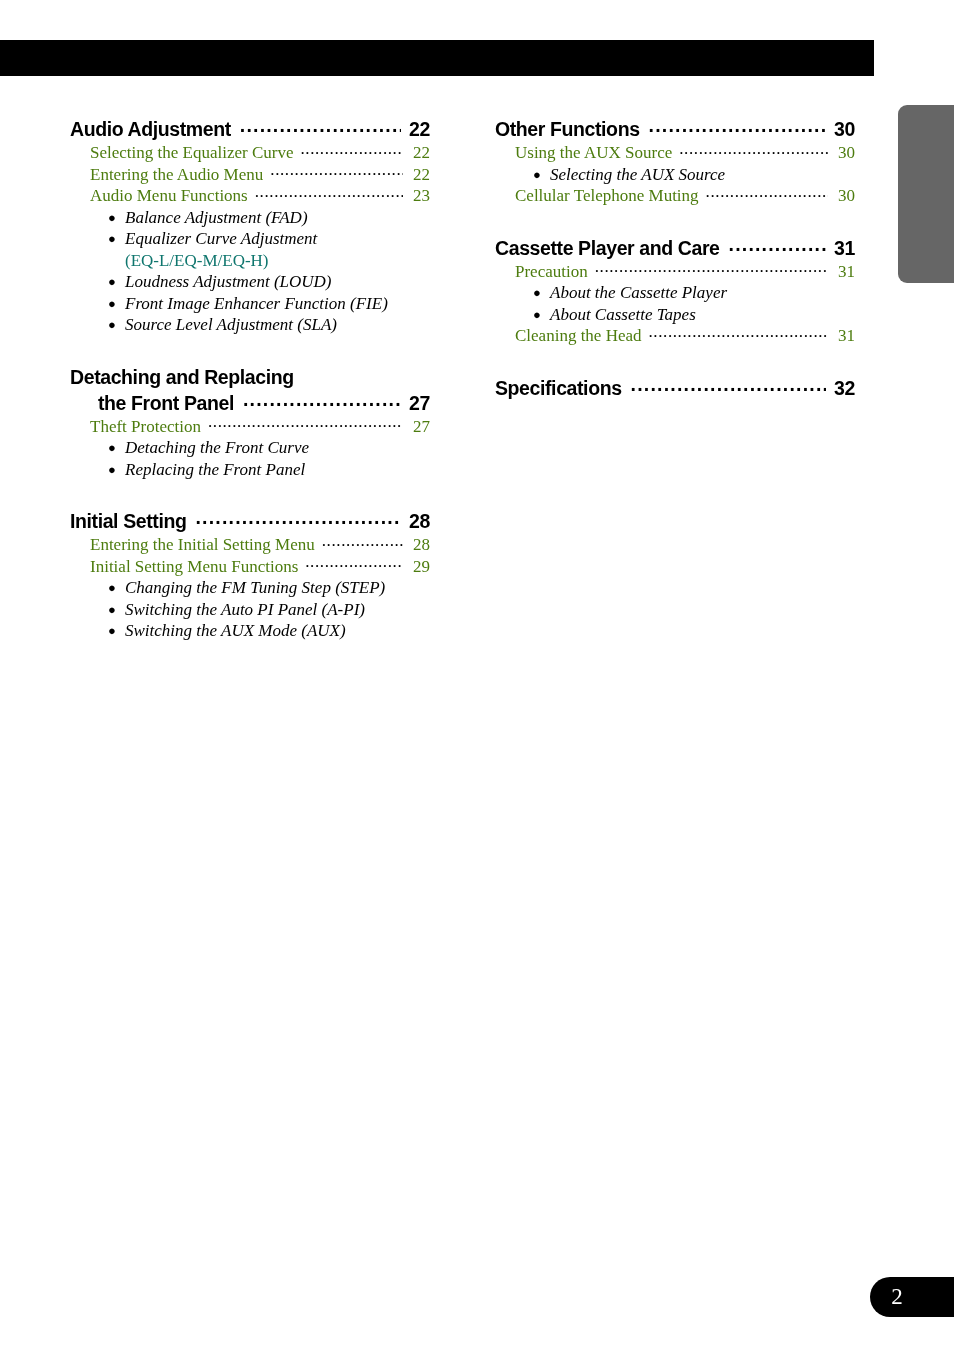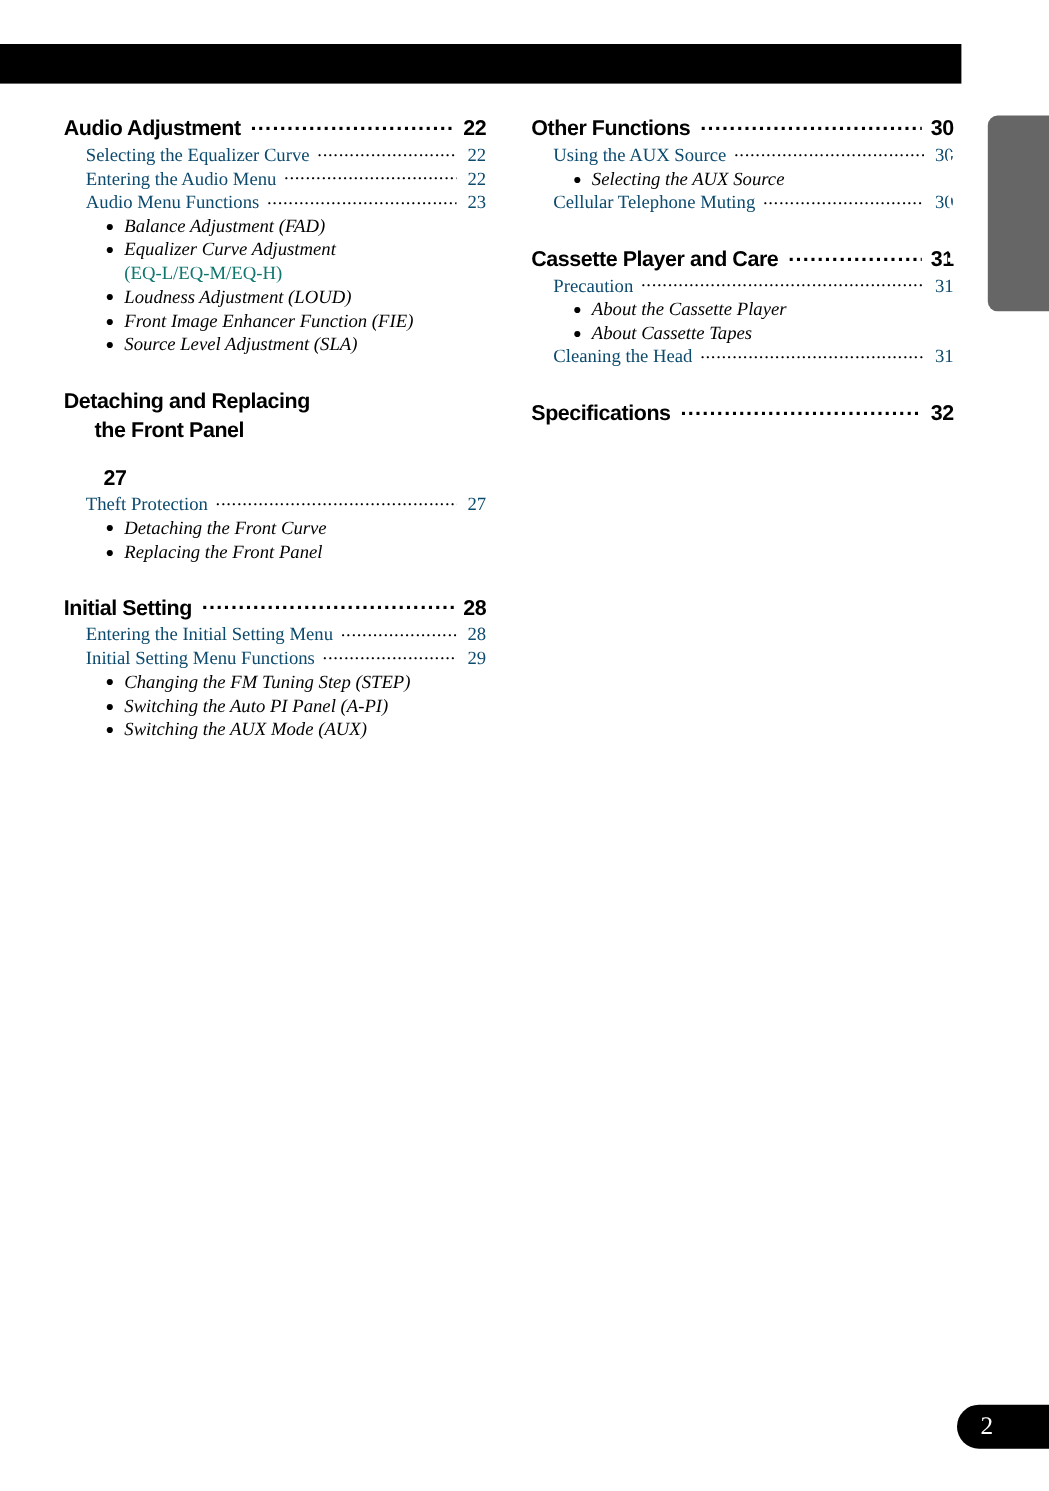--- a/index.html
+++ b/index.html
@@ -83,35 +83,35 @@
     top: 104px;
     width: 954px;
   }
   .column {
     position: absolute;
     top: 0;
   }
   #column-left  { left: 58px;  width: 384px; }
   #column-right { left: 483px; width: 384px; }
 
-  .entry-group { margin: 0; }
+  .entry-group { margin: 12px; }
 
   
   .heading-row {
     display: flex;
     align-items: baseline;
     font-family: "Liberation Sans", "DejaVu Sans", sans-serif;
     font-weight: bold;
     font-size: 19.5px;
     line-height: 26px;
     color: #000000;
     letter-spacing: -0.4px;
     white-space: nowrap;
   }
-  .heading-row.indented { padding-left: 28px; flex-direction: column; }
+  .heading-row.indented { padding-left: 28px; }
 
   .heading-row .title { flex: 0 0 auto; padding-right: 9px; }
   .heading-row .leader {
     flex: 1 1 auto;
     overflow: hidden;
     height: 18px;
     position: relative;
   }
   .heading-row .leader::before {
     content: "........................................................................................................";
@@ -132,21 +132,21 @@
     min-width: 24px;
   }
 
   
   .sub-row {
     display: flex;
     align-items: baseline;
     font-family: "Liberation Serif", "DejaVu Serif", serif;
     font-size: 17px;
     line-height: 21.5px;
-    color: #0c4a6e;
+    color: #4d7c0f;
     padding-left: 20px;
     white-space: nowrap;
   }
   .sub-row .title { flex: 0 0 auto; padding-right: 7px; }
   .sub-row .leader {
     flex: 1 1 auto;
     overflow: hidden;
     height: 15px;
     position: relative;
   }

